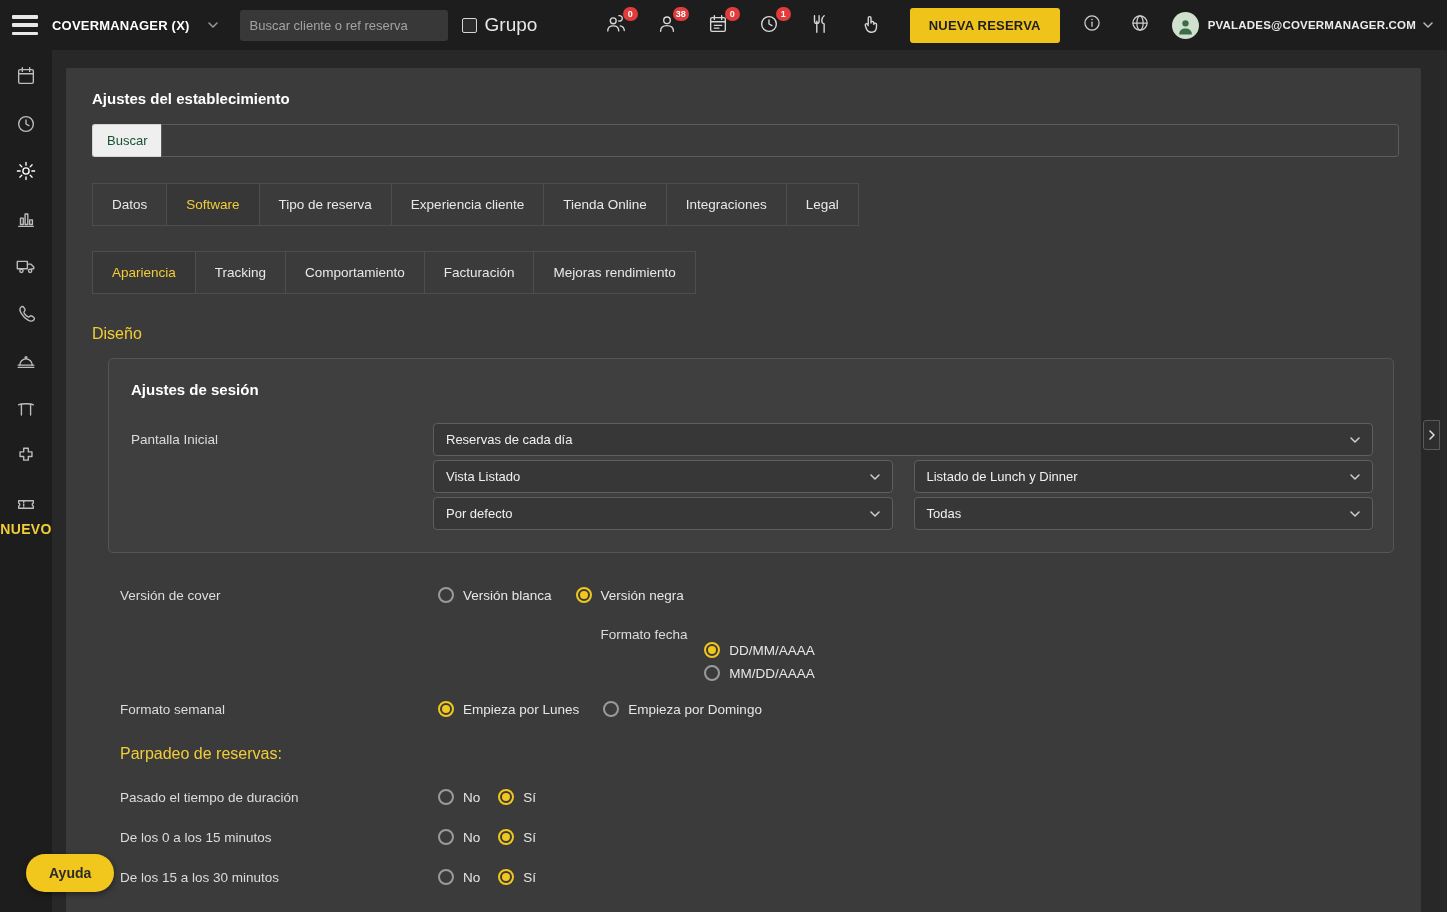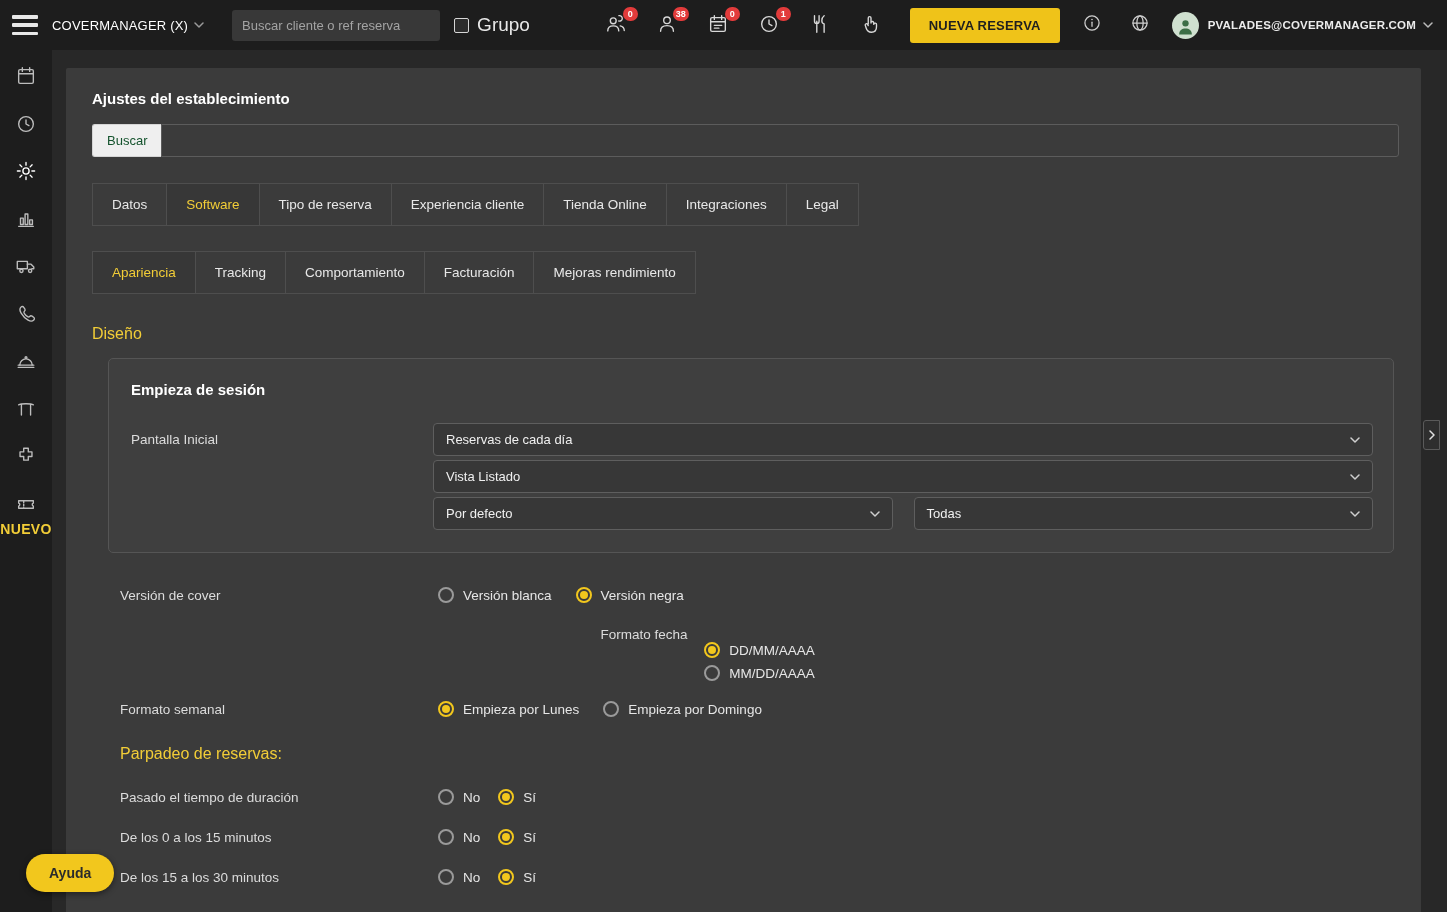--- a/index.html
+++ b/index.html
@@ -5,23 +5,23 @@
   * { margin:0; padding:0; box-sizing:border-box; }
   html,body { width:1447px; height:912px; overflow:hidden; background:#282828;
     font-family:"Liberation Sans","DejaVu Sans",sans-serif; }
   svg { fill:none; stroke:currentColor; stroke-width:1.5; stroke-linecap:round; stroke-linejoin:round; display:block; }
 
   
   .topbar { position:fixed; top:0; left:0; right:0; height:50px; background:#1d1d1d;
     display:flex; align-items:center; z-index:30; padding:0 14px 0 12px; }
   .burger { width:26px; height:20px; display:flex; flex-direction:column; justify-content:space-between; cursor:pointer; margin-right:14px; }
   .burger div { height:3.5px; background:#e8e8e8; border-radius:1px; }
-  .brand { color:#fff; font-weight:normal; font-size:13px; letter-spacing:.2px; display:flex; align-items:center; gap:6px; }
+  .brand { color:#fff; font-weight:bold; font-size:13px; letter-spacing:.2px; display:flex; align-items:center; gap:18px; }
   .brand .chev { color:#9a9a9a; }
-  .top-search { margin-left:28px; width:208px; height:31px; background:#383838; border:none; border-radius:3px;
+  .top-search { margin-left:22px; width:208px; height:31px; background:#383838; border:none; border-radius:3px;
     color:#e8e8e8; font-size:13px; padding:0 10px; outline:none; font-family:inherit; }
   .top-search::placeholder { color:#a3a3a3; }
   .grupo { display:flex; align-items:center; gap:8px; margin-left:14px; color:#e8e8e8; font-size:19px; }
   .checkbox { width:15px; height:15px; border:1px solid #d6d6d6; border-radius:2px; background:#2c2c2c; }
   .icon-cluster { display:flex; align-items:center; gap:27px; margin-left:auto; margin-right:26px; color:#d8d8d8; }
   .icon-btn { position:relative; width:24px; height:24px; cursor:pointer; }
   .icon-btn svg { width:22px; height:22px; }
   .badge { position:absolute; top:-6px; right:-9px; min-width:15px; height:14px; padding:0 3px; background:#e23b3b;
     color:#fff; font-size:9px; font-weight:bold; border-radius:8px; display:flex; align-items:center; justify-content:center; }
   .new-res-btn { background:#efc319; color:#1f1f1f; font-weight:bold; font-size:13px; border:none; border-radius:3px;
@@ -275,37 +275,43 @@
       <div class="tab" data-active="true">Apariencia</div>
       <div class="tab" data-active="false">Tracking</div>
       <div class="tab" data-active="false">Comportamiento</div>
       <div class="tab" data-active="false">Facturación</div>
       <div class="tab" data-active="false">Mejoras rendimiento</div>
     </div>
 
     <div class="section-heading">Diseño</div>
 
     <div class="card">
-      <div class="card-title">Empieza de sesión</div>
+      <div class="card-title">Ajustes de sesión</div>
       <div class="frow">
         <div class="flabel">Pantalla Inicial</div>
         <div class="fctrl">
           <div class="select">
             <span>Reservas de cada día</span>
             <svg class="chev" viewBox="0 0 10 6">
                 <path d="M1 1l4 4 4-4"></path>
               </svg>
           </div>
         </div>
       </div>
       <div class="frow">
         <div class="flabel"></div>
         <div class="fctrl">
           <div class="select">
             <span>Vista Listado</span>
+            <svg class="chev" viewBox="0 0 10 6">
+                <path d="M1 1l4 4 4-4"></path>
+              </svg>
+          </div>
+          <div class="select">
+            <span>Listado de Lunch y Dinner</span>
             <svg class="chev" viewBox="0 0 10 6">
                 <path d="M1 1l4 4 4-4"></path>
               </svg>
           </div>
         </div>
       </div>
       <div class="frow">
         <div class="flabel"></div>
         <div class="fctrl">
           <div class="select">

